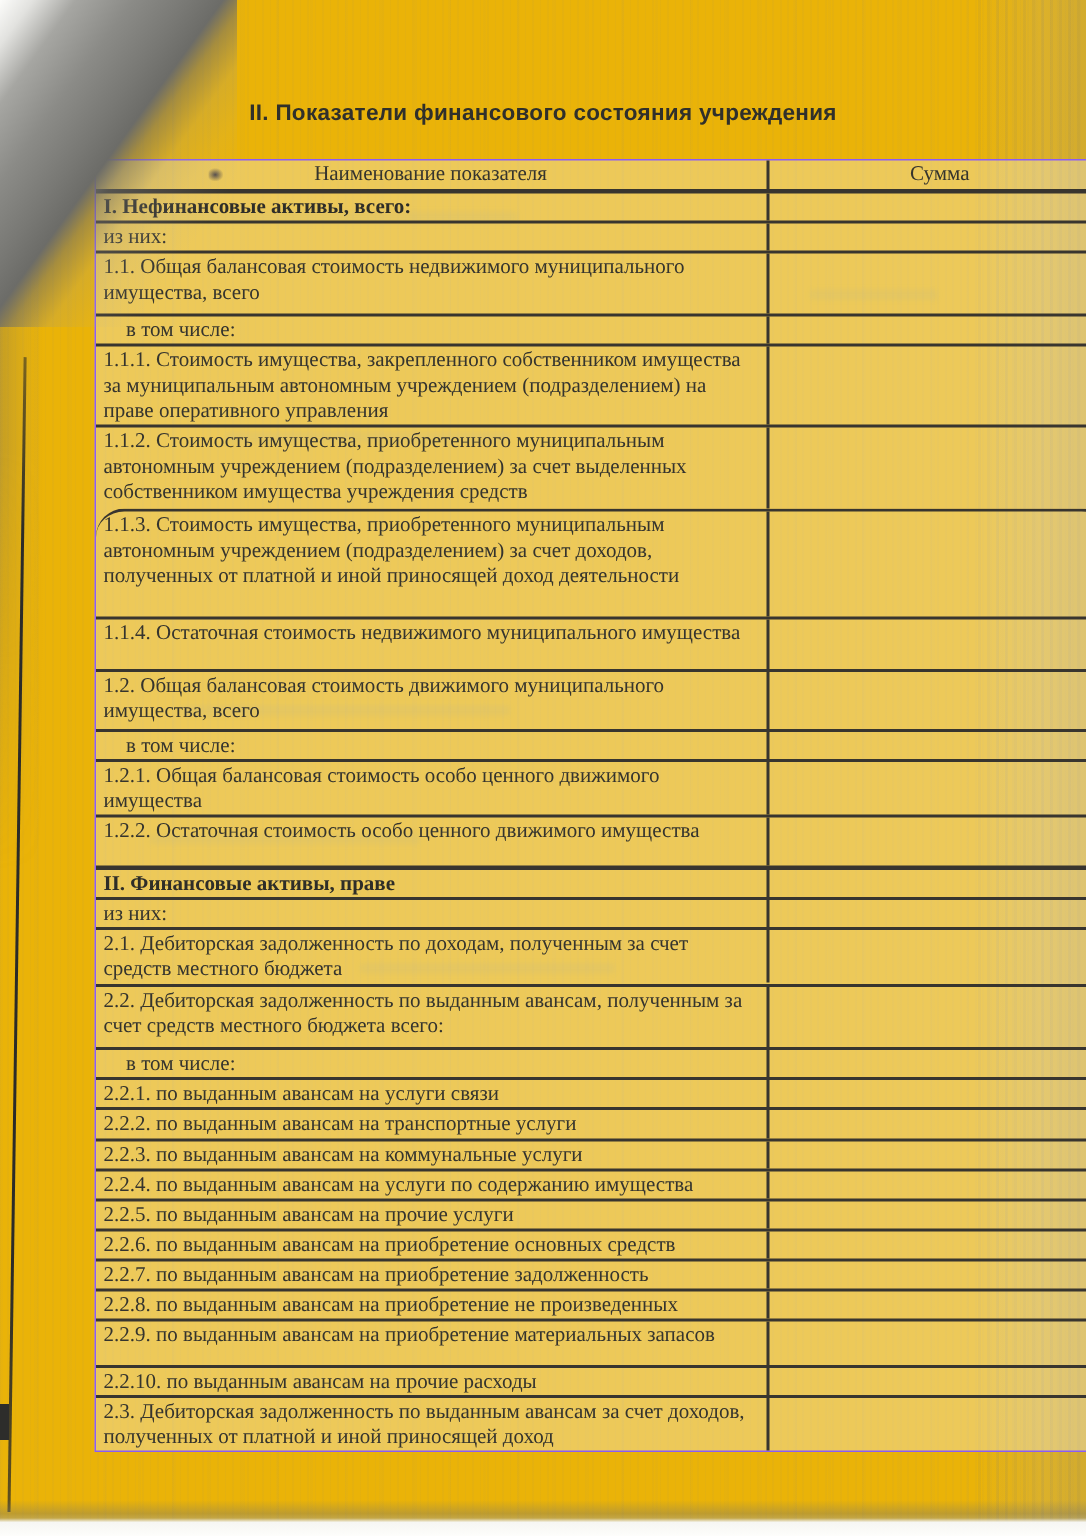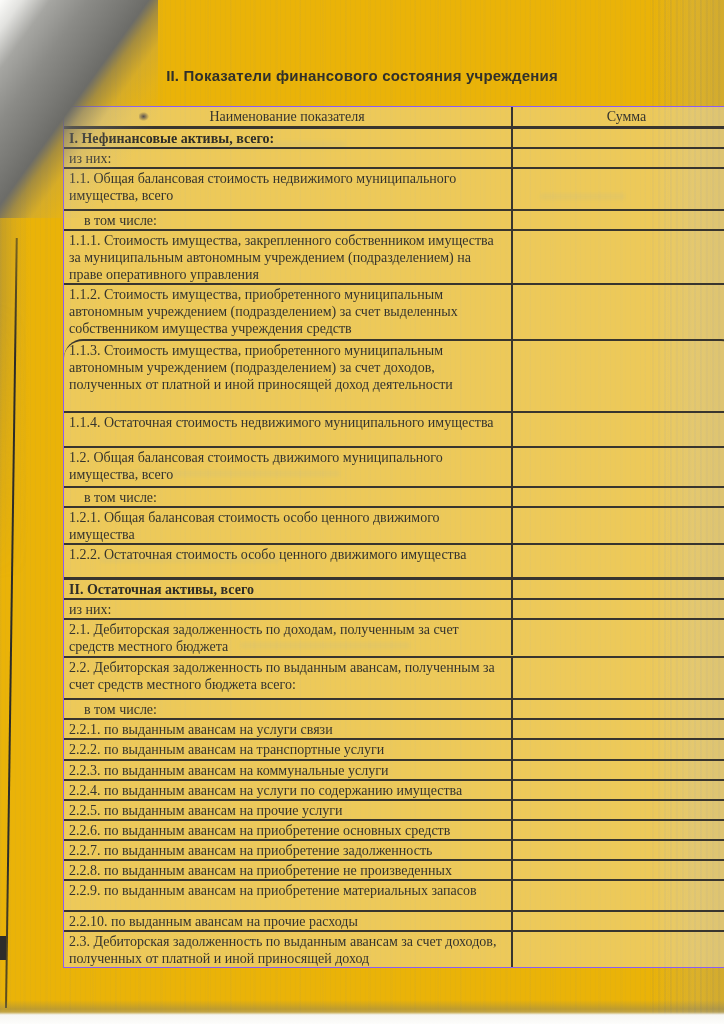--- a/index.html
+++ b/index.html
@@ -149,21 +149,21 @@
         </div>
         <div class="row" style="min-height: 35px;">
           <div class="c1">1.2.1. Общая балансовая стоимость особо ценного движимого имущества</div>
           <div class="c2"></div>
         </div>
         <div class="row" style="min-height: 34px;">
           <div class="c1">1.2.2. Остаточная стоимость особо ценного движимого имущества</div>
           <div class="c2"></div>
         </div>
         <div class="row section" style="min-height: 18px;">
-          <div class="c1">II. Остаточная активы, всего</div>
+          <div class="c1">II. Финансовые активы, праве</div>
           <div class="c2"></div>
         </div>
         <div class="row" style="min-height: 18px;">
           <div class="c1">из них:</div>
           <div class="c2"></div>
         </div>
         <div class="row" style="min-height: 37px; flex-direction: column;">
           <div class="c1">2.1. Дебиторская задолженность по доходам, полученным за счет средств местного бюджета</div>
           <div class="c2"></div>
         </div>

